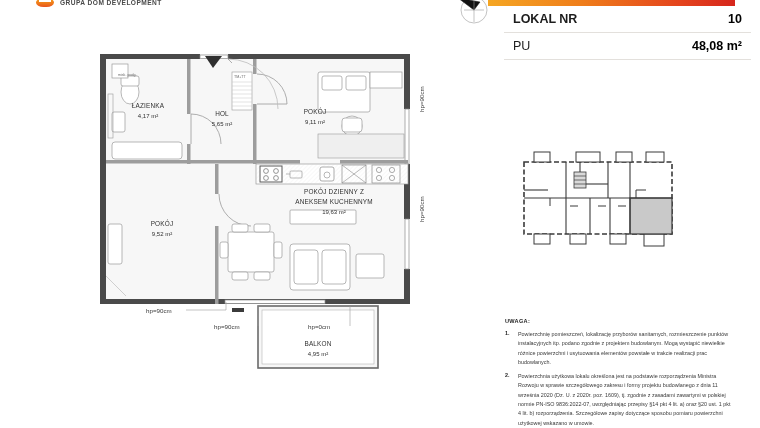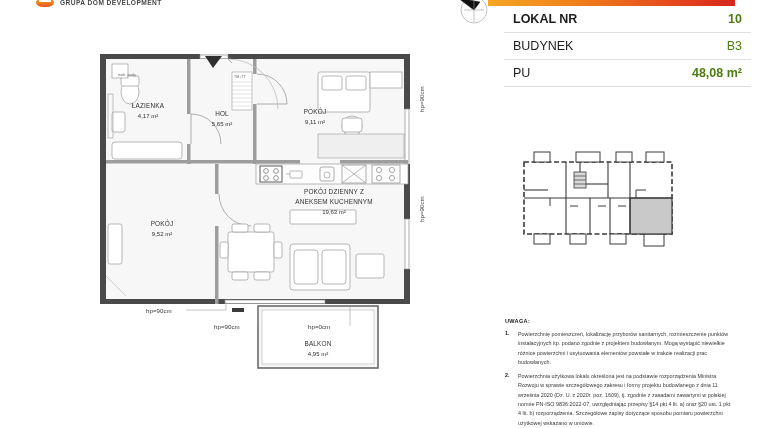--- a/index.html
+++ b/index.html
@@ -24,21 +24,21 @@
 
   
   .panel{position:absolute;left:488px;top:0;width:247px;height:428px;}
   .gradbar{position:absolute;left:0;top:0;width:247px;height:6px;
     background:linear-gradient(90deg,#f5a623 0%,#ef7d1a 38%,#e4431d 78%,#d6261c 100%);}
   .info-table{position:absolute;left:16px;top:6px;width:247px;}
   .info-row{display:flex;justify-content:space-between;align-items:center;
     height:27px;border-bottom:1px solid #e3e0dc;padding:0 9px 0 9px;box-sizing:border-box;}
   .info-row:last-child{border-bottom:1px solid #e3e0dc;}
   .info-label{font-size:12.5px;color:#1d1d1d;}
-  .info-value{font-size:12.5px;color:#4d7c0f;}
+  .info-value{font-size:12.5px;color:#000000;}
   .info-row.primary .info-label,.info-row.primary .info-value{font-weight:bold;}
   .info-row.pu .info-value{font-weight:bold;font-size:12.5px;}
 
   
   .keyplan{position:absolute;left:30px;top:150px;width:190px;height:120px;}
 
   
   .notes{position:absolute;left:17px;top:318px;width:226px;}
   .notes-title{font-size:5.6px;font-weight:bold;letter-spacing:.3px;color:#1d1d1d;margin-bottom:6px;}
   .note{display:flex;gap:6px;margin-bottom:5px;}
@@ -285,24 +285,20 @@
     </svg>
   </div>
 
   <div class="panel">
     <div class="gradbar"></div>
 
     <div class="info-table">
       <div class="info-row primary">
         <span class="info-label">LOKAL NR</span>
         <span class="info-value">10</span>
-      </div>
-      <div class="info-row">
-        <span class="info-label">BUDYNEK</span>
-        <span class="info-value">B3</span>
       </div>
       <div class="info-row pu">
         <span class="info-label">PU</span>
         <span class="info-value">48,08 m²</span>
       </div>
     </div>
 
     <div class="keyplan">
       <svg width="190" height="120" viewBox="0 0 190 120">
 

